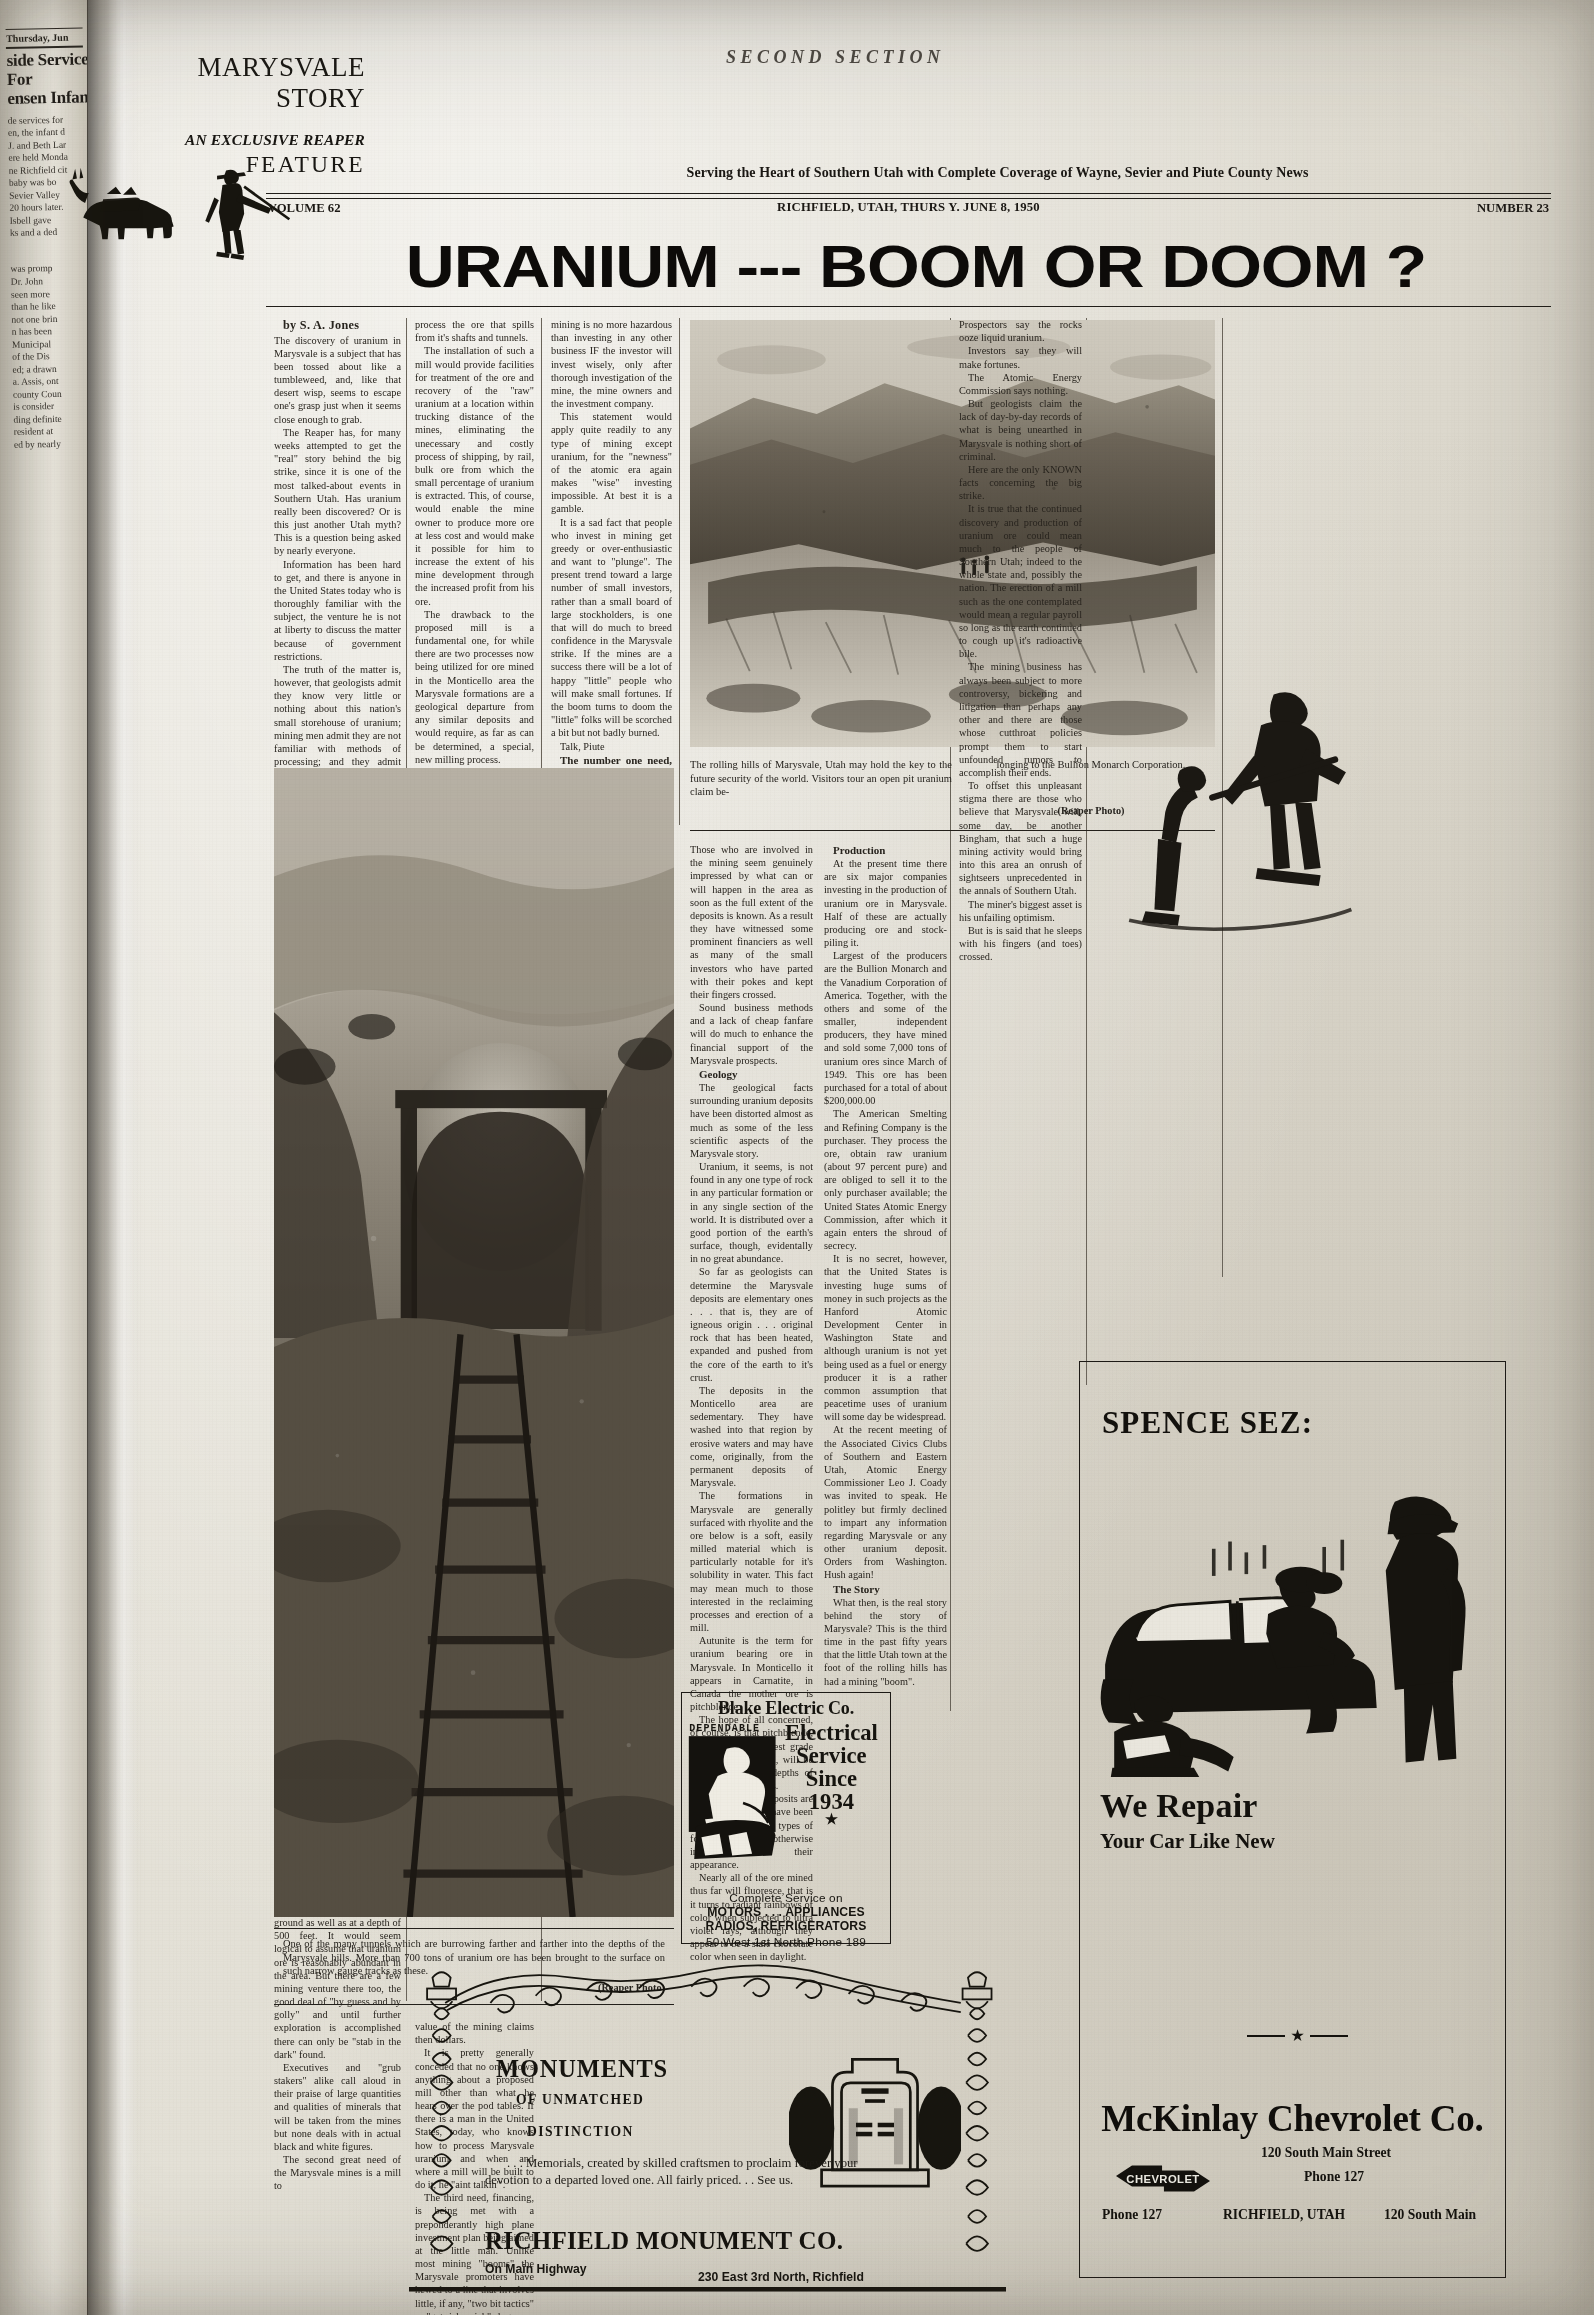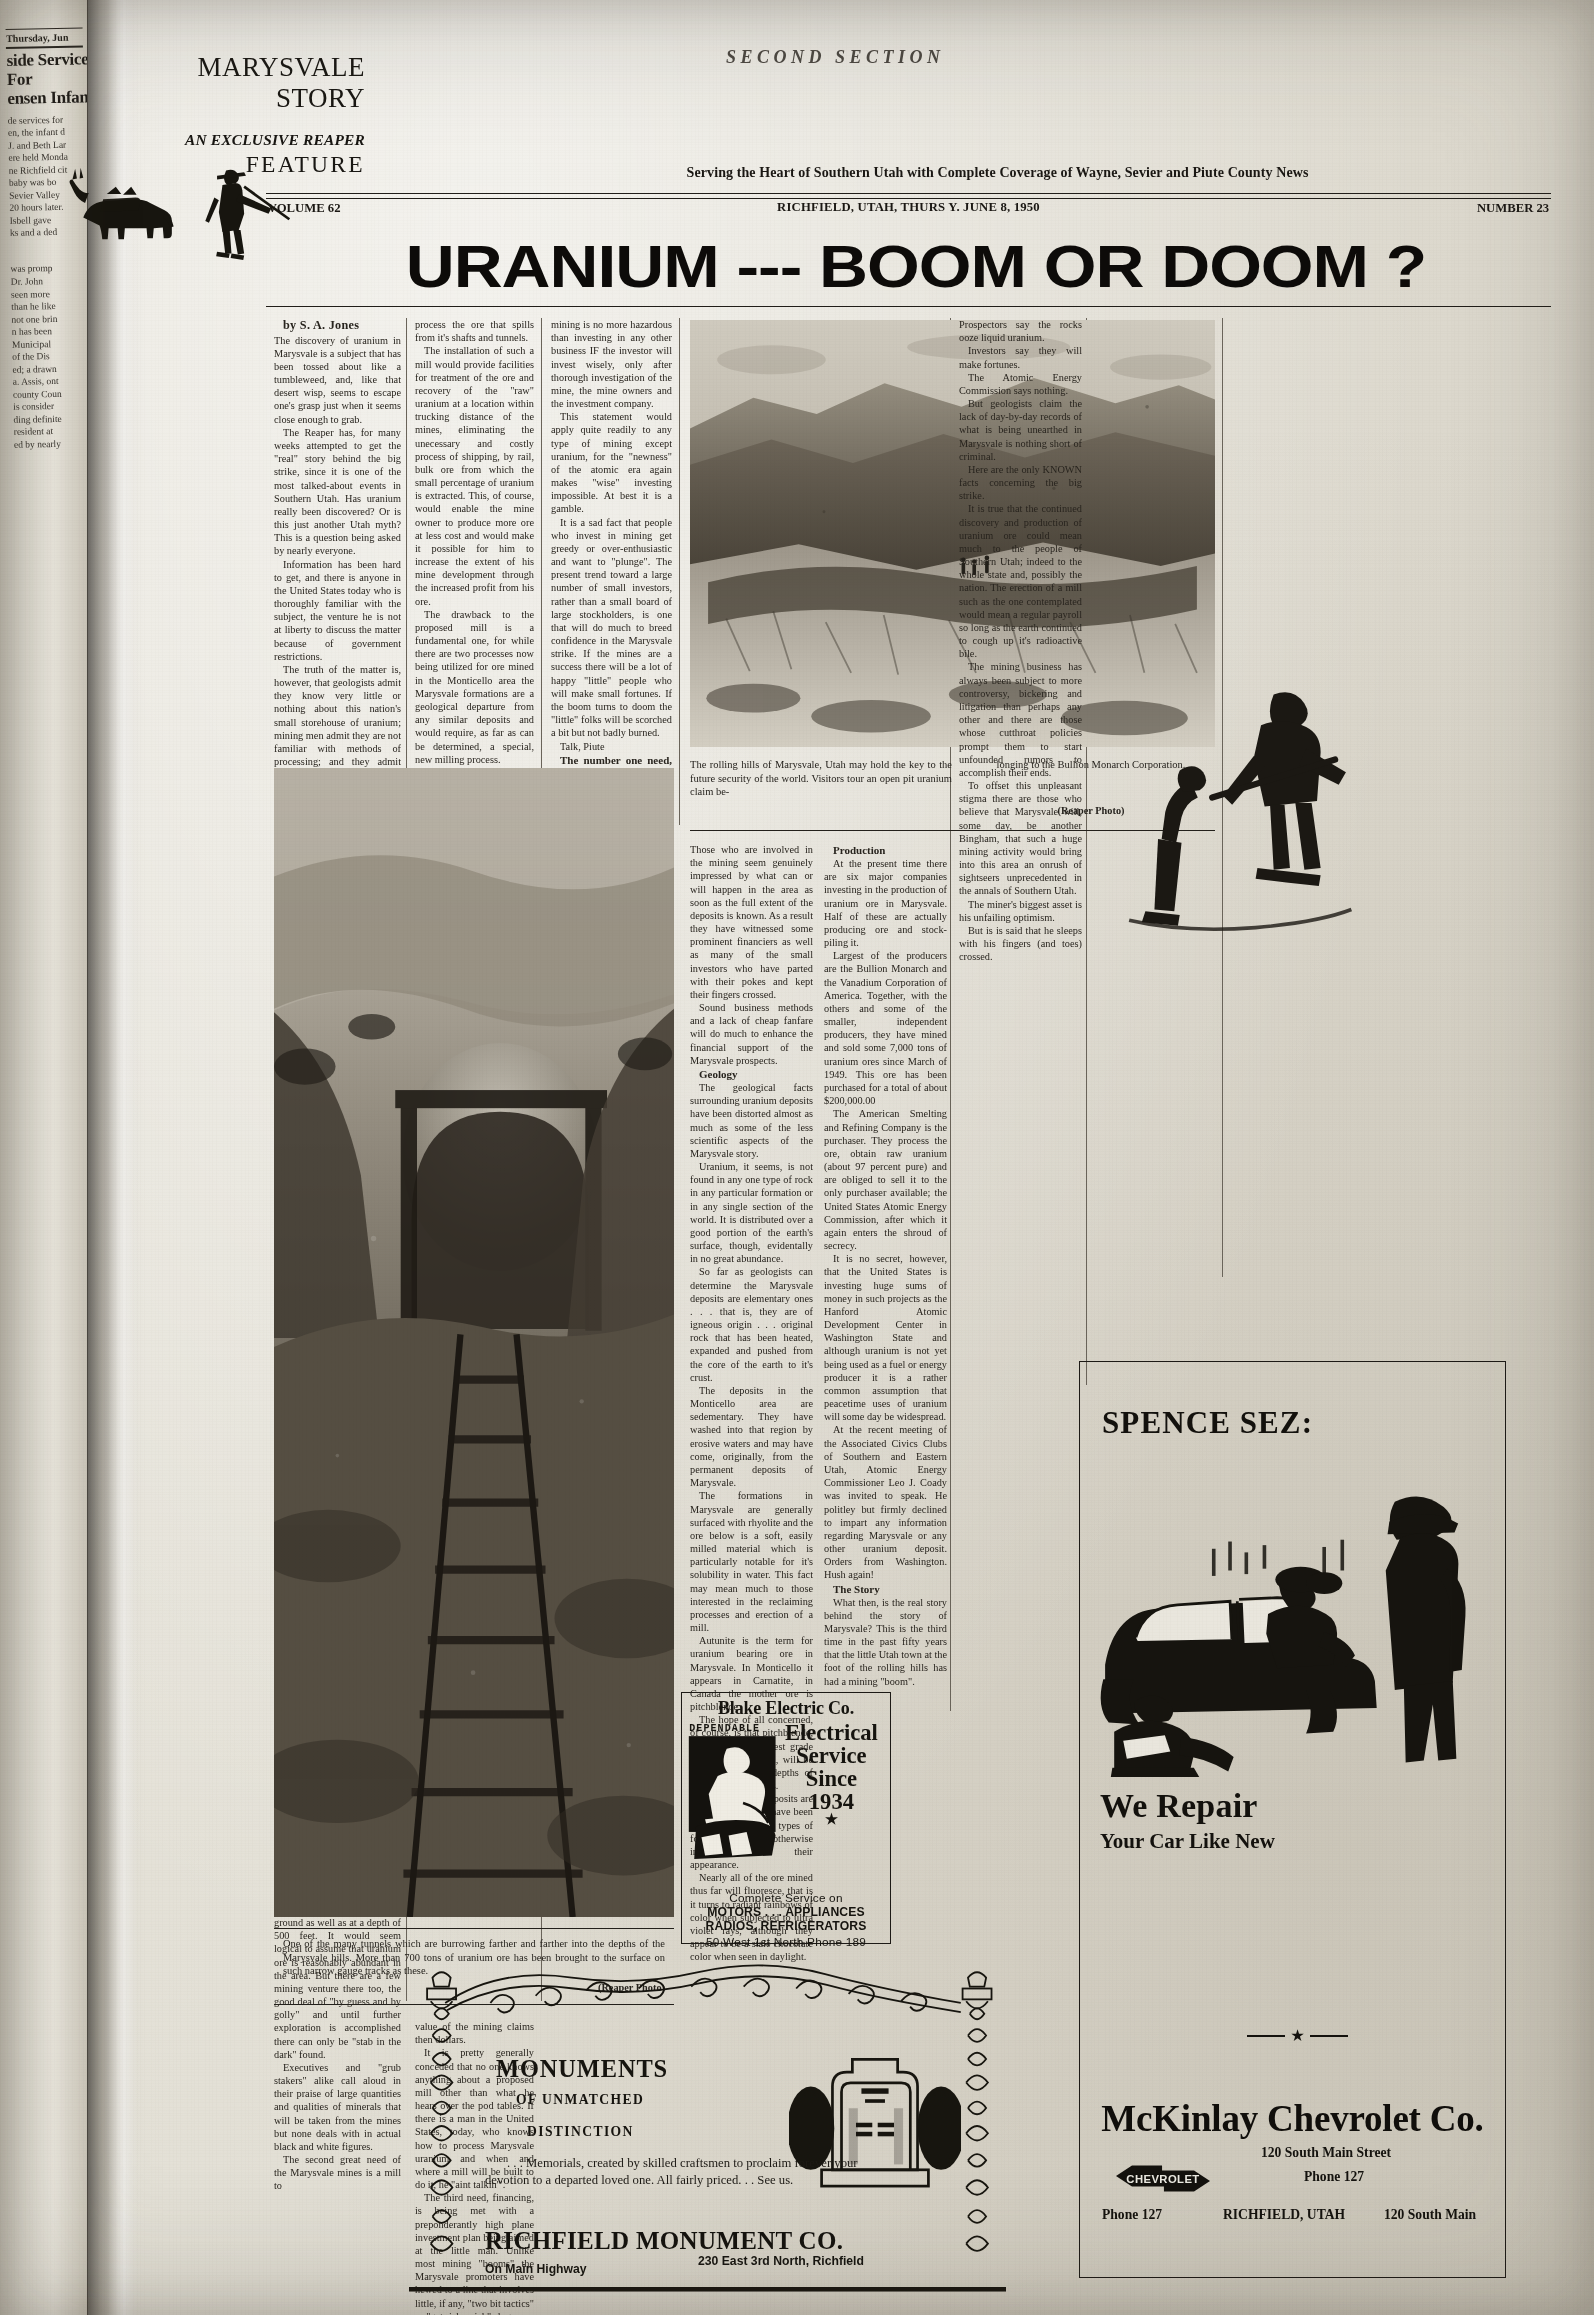--- a/index.html
+++ b/index.html
@@ -609,21 +609,21 @@
             <rect x="116" y="82" width="10" height="62" opacity=".25"></rect>
           </g>
         </svg>
 
         <div class="m1" style="position:absolute;left:87px;top:101px;">MONUMENTS</div>
         <div class="m2" style="position:absolute;left:107px;top:138px;">OF  UNMATCHED</div>
         <div class="m3" style="position:absolute;left:118px;top:170px;">DISTINCTION</div>
         <div class="mb" style="position:absolute;left:76px;top:201px;width:407px;text-indent:22px;">. . . Memorials, created by skilled craftsmen to proclaim forever your devotion to a departed loved one.  All fairly priced. . . See us.</div>
         <div class="m4" style="position:absolute;left:76px;top:273px;">RICHFIELD MONUMENT CO.</div>
         <div class="m5" style="position:absolute;left:76px;top:308px;">On Main Highway</div>
-        <div class="m5" style="position:absolute;left:289px;top:300px;">230 East 3rd North, Richfield</div>
+        <div class="m5" style="position:absolute;left:289px;top:316px;">230 East 3rd North, Richfield</div>
       </div>
     </div>
 
     <div class="adbox" style="left:941px;top:1361px;width:425px;height:915px;">
       <div class="spence" style="position:absolute;inset:0;">
         <div class="s1" style="position:absolute;left:22px;top:43px;text-align:right;">SPENCE SEZ:</div>
 
         <svg style="position:absolute;left:7.2px;top:107px;width:411px;height:308px;" viewBox="0 0 454 340">
           <g fill="#16140f">
 

